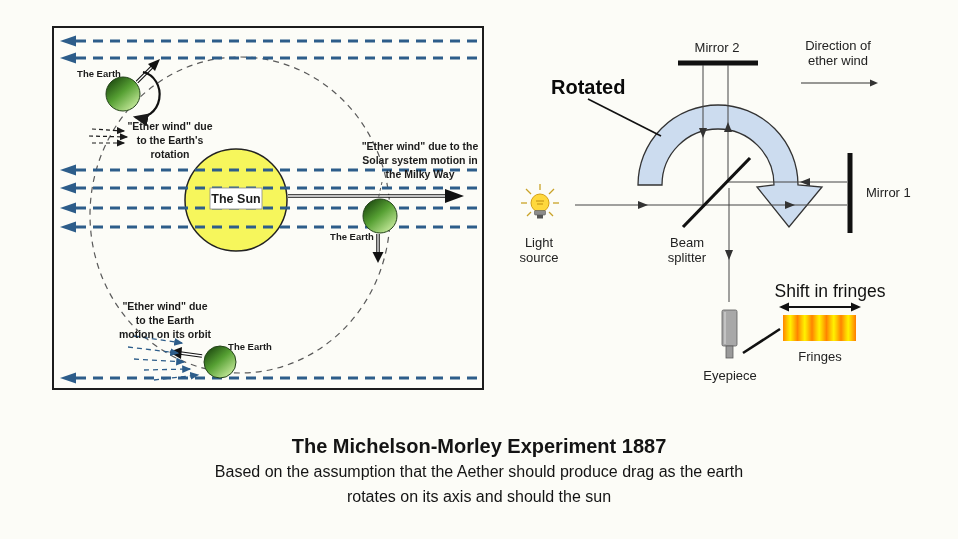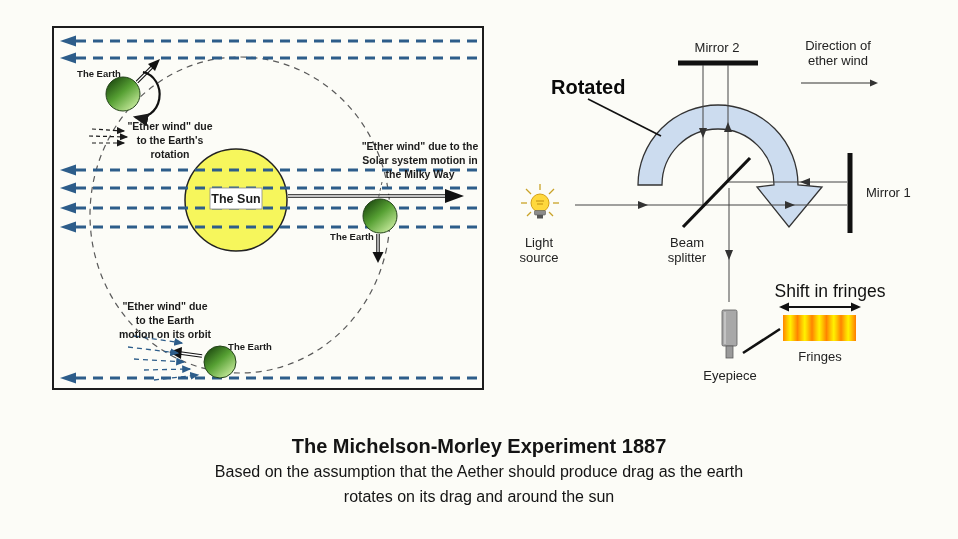--- a/index.html
+++ b/index.html
@@ -225,14 +225,14 @@
     <line x1="205" y1="292" x2="205" y2="324" stroke="#cfcfcf" stroke-width="1.4"></line>
     <rect x="206" y="326" width="7" height="12" fill="#9a9a9a" stroke="#5c5c5c" stroke-width="0.8"></rect>
   </g>
   <text x="210" y="360" text-anchor="middle" class="rt">Eyepiece</text>
   <line x1="223" y1="333" x2="260" y2="309" stroke="#111" stroke-width="2.6"></line>
 </svg>
 
 <div class="caption">
   <div class="cap-title">The Michelson-Morley Experiment 1887</div>
   <div class="cap-line">Based on the assumption that the Aether should produce drag as the earth</div>
-  <div class="cap-line">rotates on its drag and around the sun</div>
+  <div class="cap-line">rotates on its axis and should the sun</div>
 </div>
 
 </body></html>

